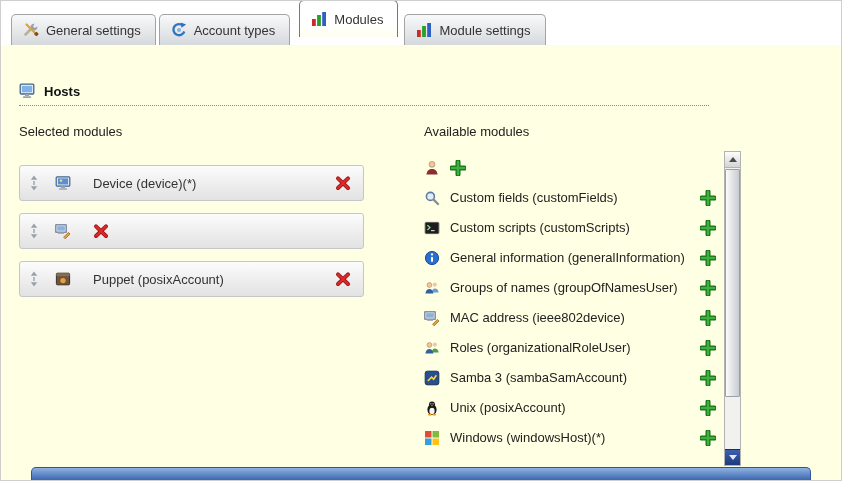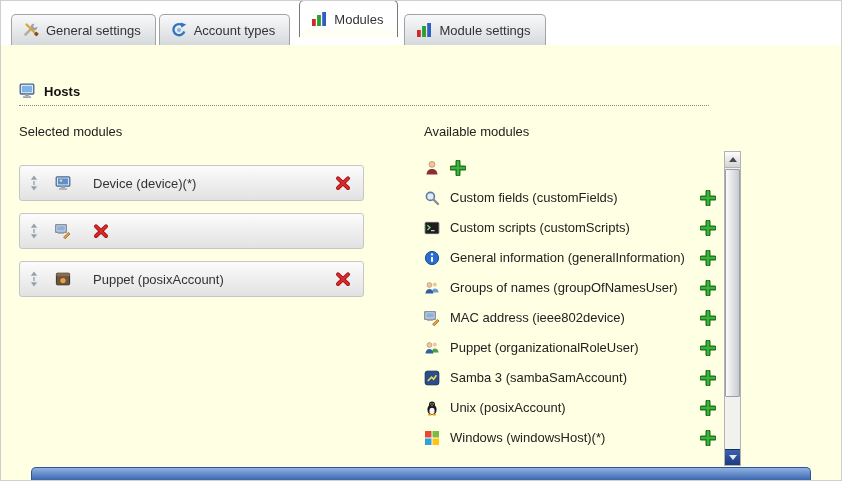--- a/index.html
+++ b/index.html
@@ -346,21 +346,21 @@
 
             <div class="avail-row">
               <span class="micon">
                 <svg viewBox="0 0 16 16" width="16" height="16">
                     <circle cx="10.8" cy="4.6" r="2.1" fill="#f0c8a0"></circle>
                     <path d="M7.8 12.4 C8.3 9.6 9.3 8.6 10.8 8.6 C12.8 8.6 14.2 9.8 14.6 12.4 Z" fill="#4f9e4f"></path>
                     <circle cx="5.4" cy="5" r="2.4" fill="#f0c8a0" stroke="#a07040" stroke-width="0.5"></circle>
                     <path d="M1.4 13.4 C2 10.2 3.4 9 5.4 9 C7.4 9 8.8 10.2 9.4 13.4 Z" fill="#31629e"></path>
                   </svg>
               </span>
-              <span class="avail-label">Puppet (organizationalRoleUser)</span>
+              <span class="avail-label">Roles (organizationalRoleUser)</span>
               <span class="add">
                 <svg viewBox="0 0 16 16" width="16" height="16">
                     <path d="M8 1.8 V14.2 M1.8 8 H14.2" stroke="#176e17" stroke-width="5" stroke-linecap="round"></path>
                     <path d="M8 1.8 V14.2 M1.8 8 H14.2" stroke="#3db13d" stroke-width="2.6" stroke-linecap="round"></path>
                   </svg>
               </span>
             </div>
 
             <div class="avail-row">
               <span class="micon">

